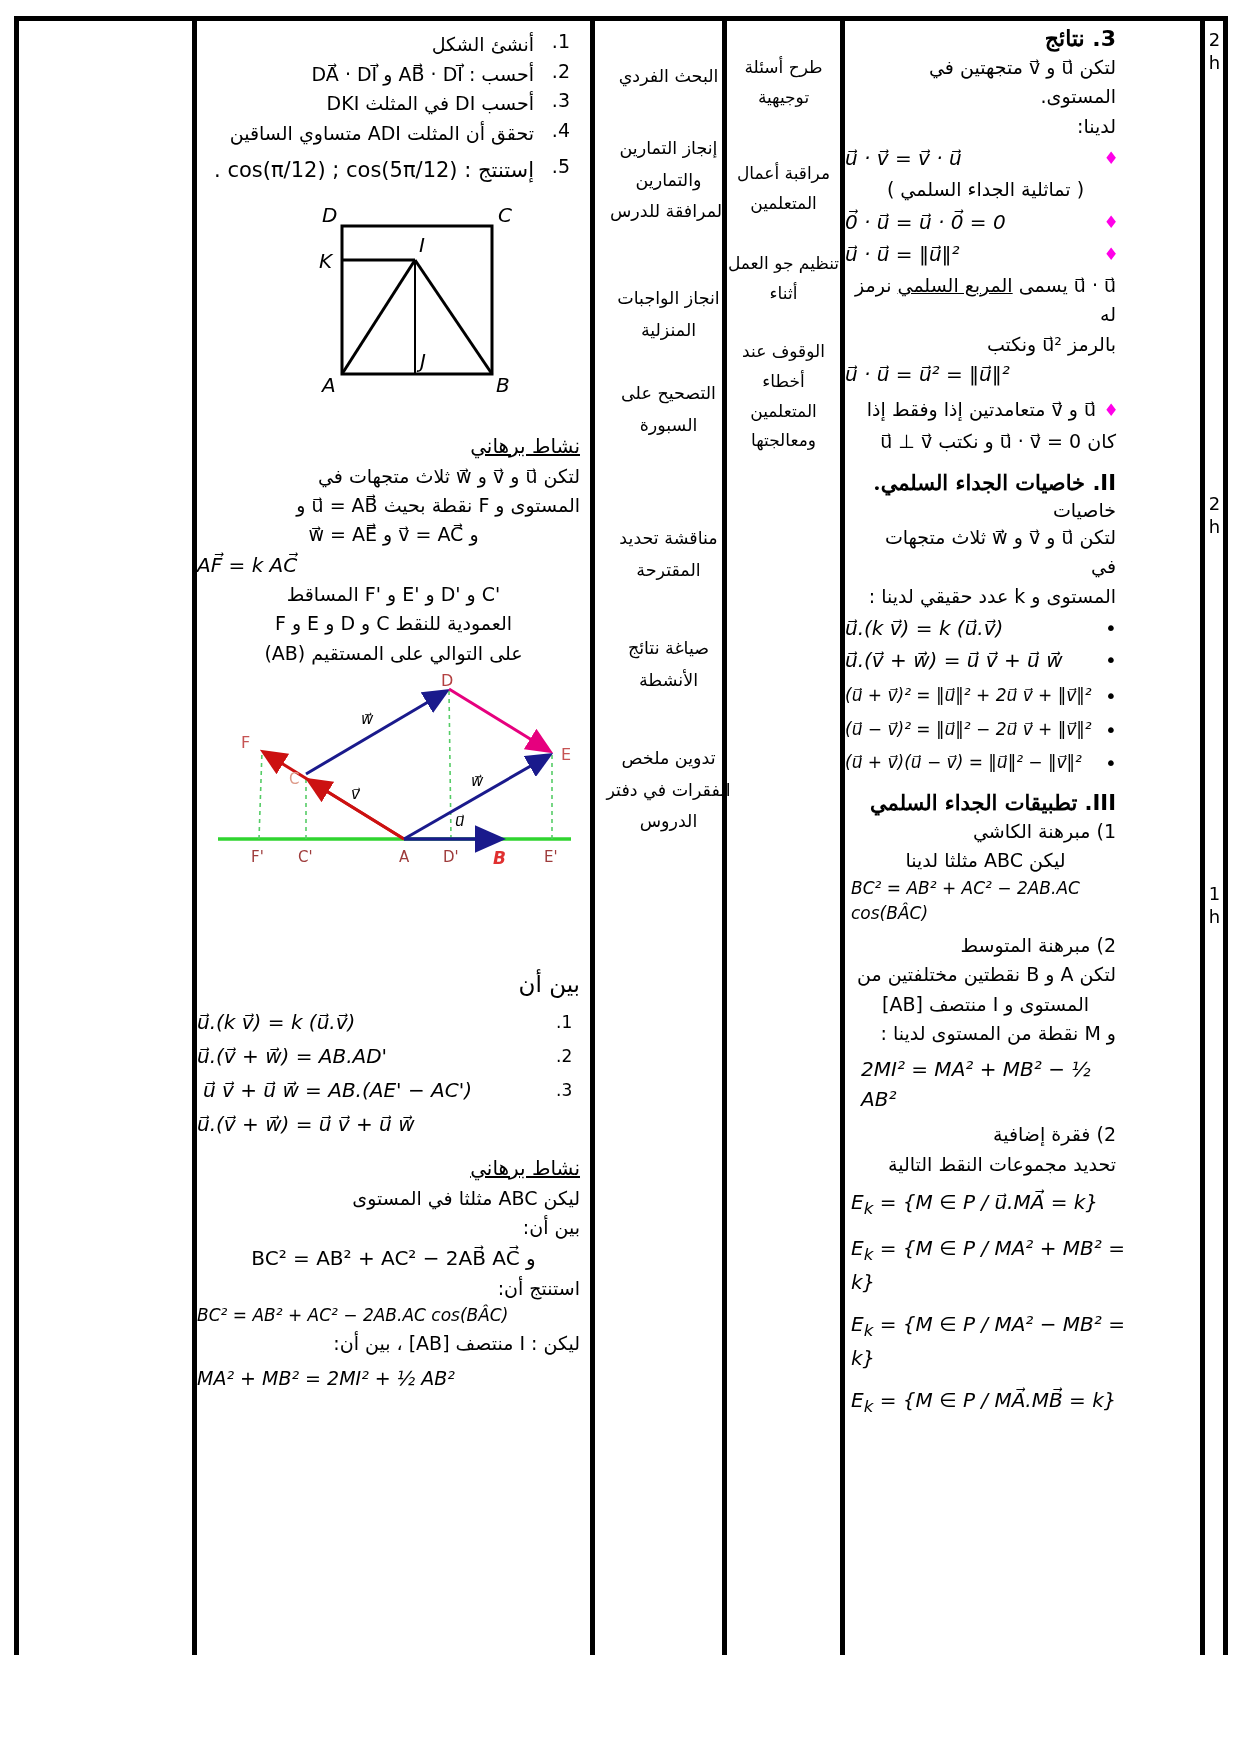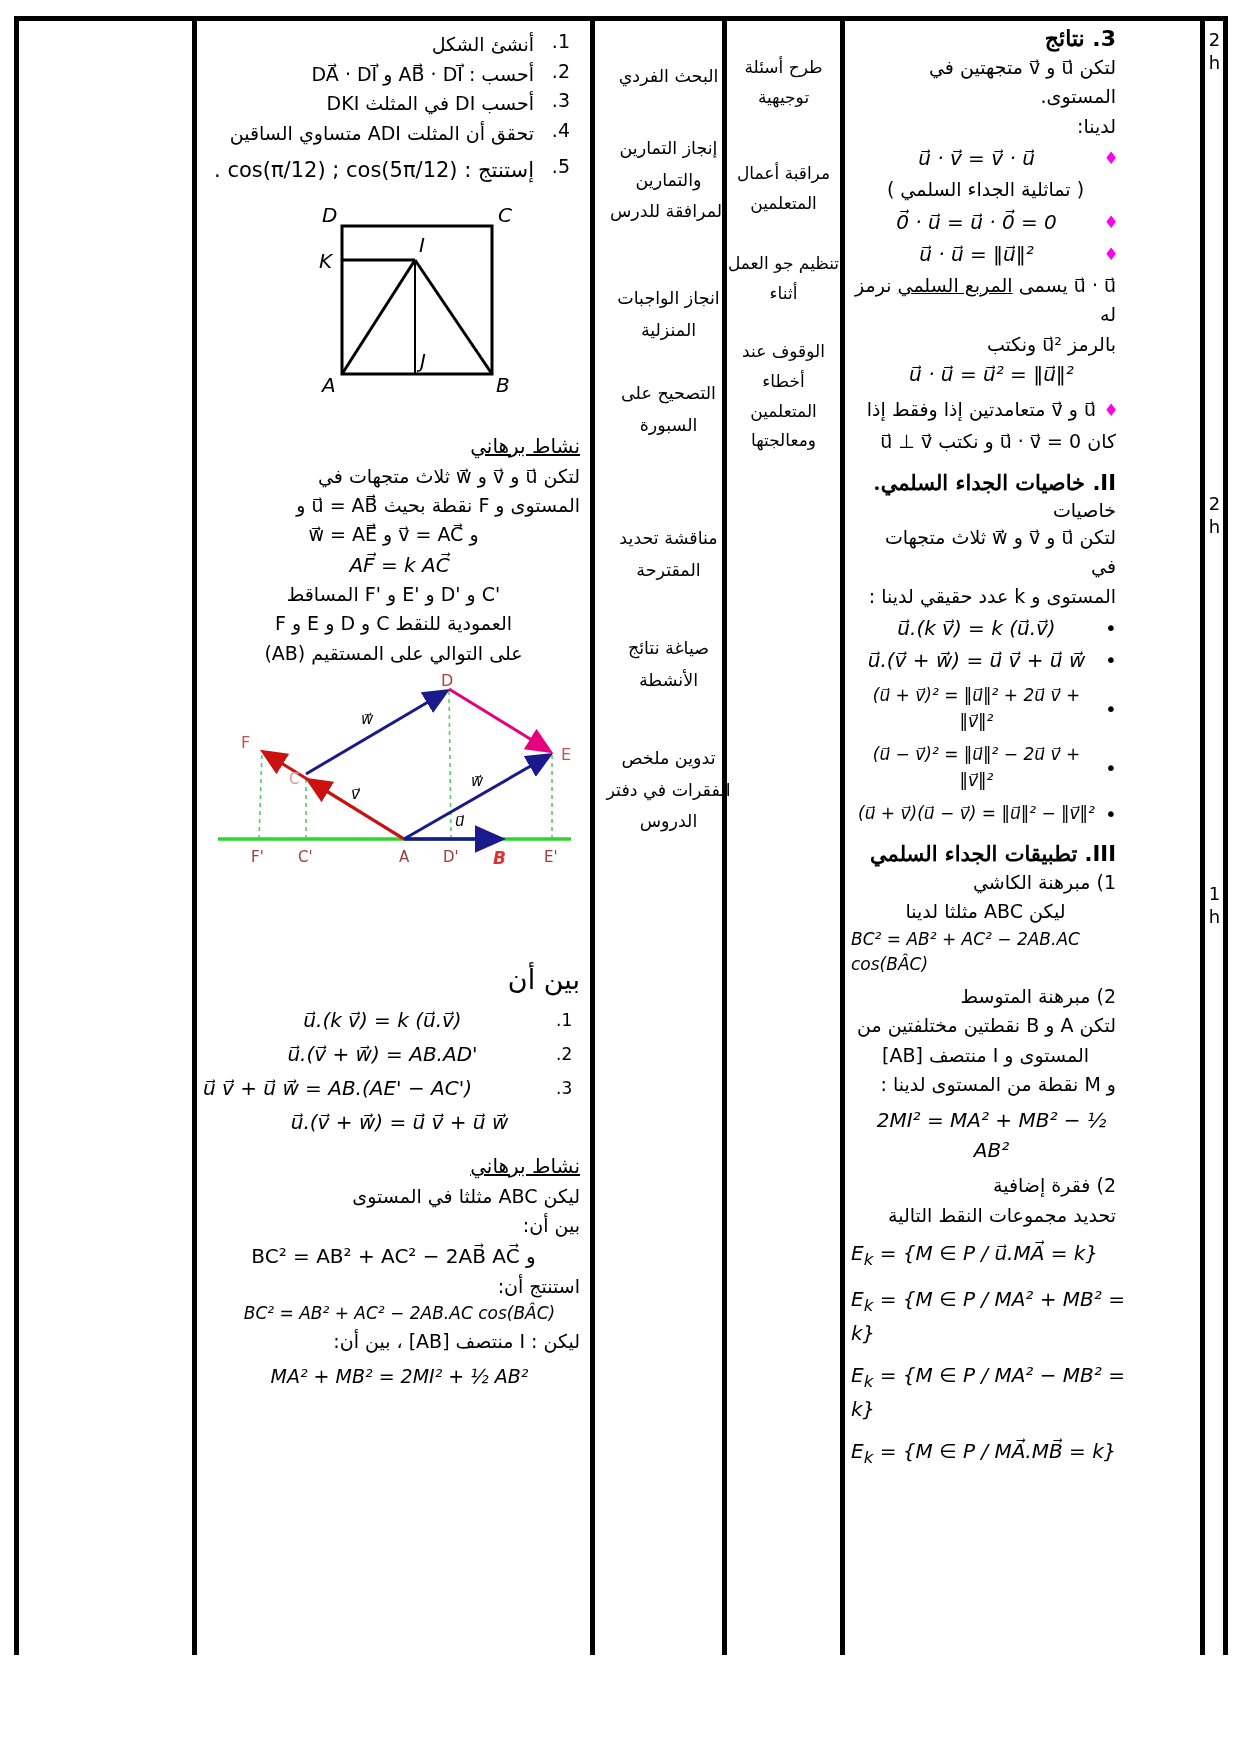--- a/index.html
+++ b/index.html
@@ -13,21 +13,21 @@
   .col-margin{left:5px;width:173px;height:1634px;}
   .col-exercises{left:183px;width:393px;height:1634px;direction:rtl;}
   .col-activities{left:581px;width:127px;height:1634px;direction:rtl;padding-left:10px;}
   .col-methods{left:713px;width:113px;height:1634px;direction:rtl;}
   .col-content{left:831px;width:281px;height:1634px;direction:rtl;padding:0;}
   .col-hours{left:1191px;width:19px;height:1634px;}
   
   .ar{font-size:19px;line-height:1.55;text-align:right;direction:rtl;padding:0 10px;}
   .ar.center{text-align:center;}
   .f{font-family:"DejaVu Sans",sans-serif;font-style:italic;direction:ltr;unicode-bidi:isolate;
-     font-size:20px;line-height:1.5;text-align:center;padding-left:12px;}
+     font-size:20px;line-height:1.5;text-align:left;}
   .f.left{text-align:left;padding-left:6px;}
   .f.small{font-size:17px;}
   .hdg{font-size:22px;font-weight:bold;text-align:right;padding:4px 10px 2px;}
   .hdg .dec{font-family:"DejaVu Serif",serif;font-weight:bold;}
   .subhdg{font-size:19px;padding:2px 10px;text-align:right;}
   .uline{text-decoration:underline;}
   .brow{display:flex;direction:rtl;align-items:center;margin:2px 0;}
   .brow .dmd{width:30px;text-align:center;color:#ff00e8;font-size:17px;flex:0 0 30px;}
   .brow .dot{width:30px;text-align:center;color:#000;font-size:20px;flex:0 0 30px;}
   .brow .f{flex:1;}
@@ -150,21 +150,21 @@
           <text x="290" y="190" font-size="17" font-style="italic" font-weight="bold" fill="#e03030">B</text>
           <text x="341" y="188" font-size="15" fill="#9e3b3b">E'</text>
 
           <text x="252" y="152" font-size="15" font-style="italic">u⃗</text>
           <text x="148" y="125" font-size="15" font-style="italic">v⃗</text>
           <text x="158" y="50" font-size="15" font-style="italic">w⃗</text>
           <text x="268" y="112" font-size="15" font-style="italic">w⃗</text>
         </svg>
       </div>
 
-      <div class="ar" style="font-size:27px;margin-top:0">بين أن</div>
+      <div class="ar" style="font-size:23px;margin-top:8px">بين أن</div>
       <div class="nrow">
         <span class="num">1.</span>
         <div class="f">u⃗.(k v⃗) = k (u⃗.v⃗)</div>
       </div>
       <div class="nrow">
         <span class="num">2.</span>
         <div class="f">u⃗.(v⃗ + w⃗) = AB.AD'</div>
       </div>
       <div class="nrow">
         <span class="num">3.</span>
@@ -262,21 +262,21 @@
         <span>III.</span>
         <span class="dec">تطبيقات الجداء السلمي</span>
       </div>
       <div class="ar">1) مبرهنة الكاشي</div>
       <div class="ar center">ليكن ABC مثلثا لدينا</div>
       <div class="f small left">BC² = AB² + AC² − 2AB.AC cos(BÂC)</div>
       <div class="ar" style="margin-top:4px">2) مبرهنة المتوسط</div>
       <div class="ar">لتكن A و B نقطتين مختلفتين من</div>
       <div class="ar center">المستوى و I منتصف [AB]</div>
       <div class="ar">و M نقطة من المستوى لدينا :</div>
-      <div class="f" style="margin:6px 4px">2MI² = MA² + MB² − ½ AB²</div>
+      <div class="f" style="margin:6px 16px">2MI² = MA² + MB² − ½ AB²</div>
       <div class="ar">2) فقرة إضافية</div>
       <div class="ar">تحديد مجموعات النقط التالية</div>
 
       <div class="f left" style="margin:8px 0"><span>E</span><sub>k</sub><span> = {M ∈ P / u⃗.MA⃗ = k}</span></div>
       <div class="f left" style="margin:12px 0"><span>E</span><sub>k</sub><span> = {M ∈ P / MA² + MB² = k}</span></div>
       <div class="f left" style="margin:12px 0"><span>E</span><sub>k</sub><span> = {M ∈ P / MA² − MB² = k}</span></div>
       <div class="f left" style="margin:12px 0"><span>E</span><sub>k</sub><span> = {M ∈ P / MA⃗.MB⃗ = k}</span></div>
     </div>
 
     <div class="col col-hours">

